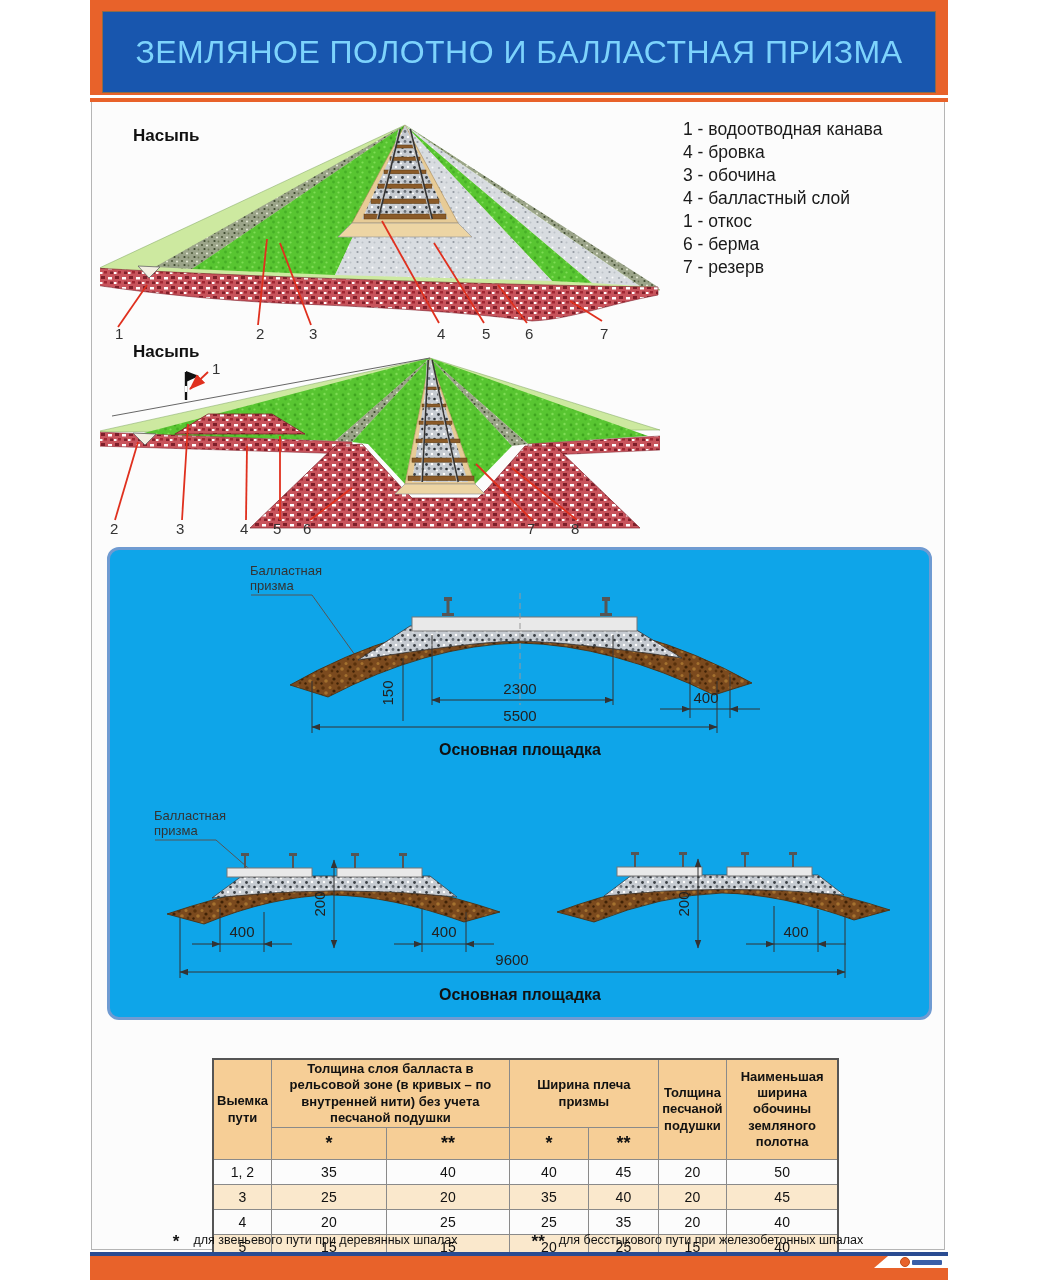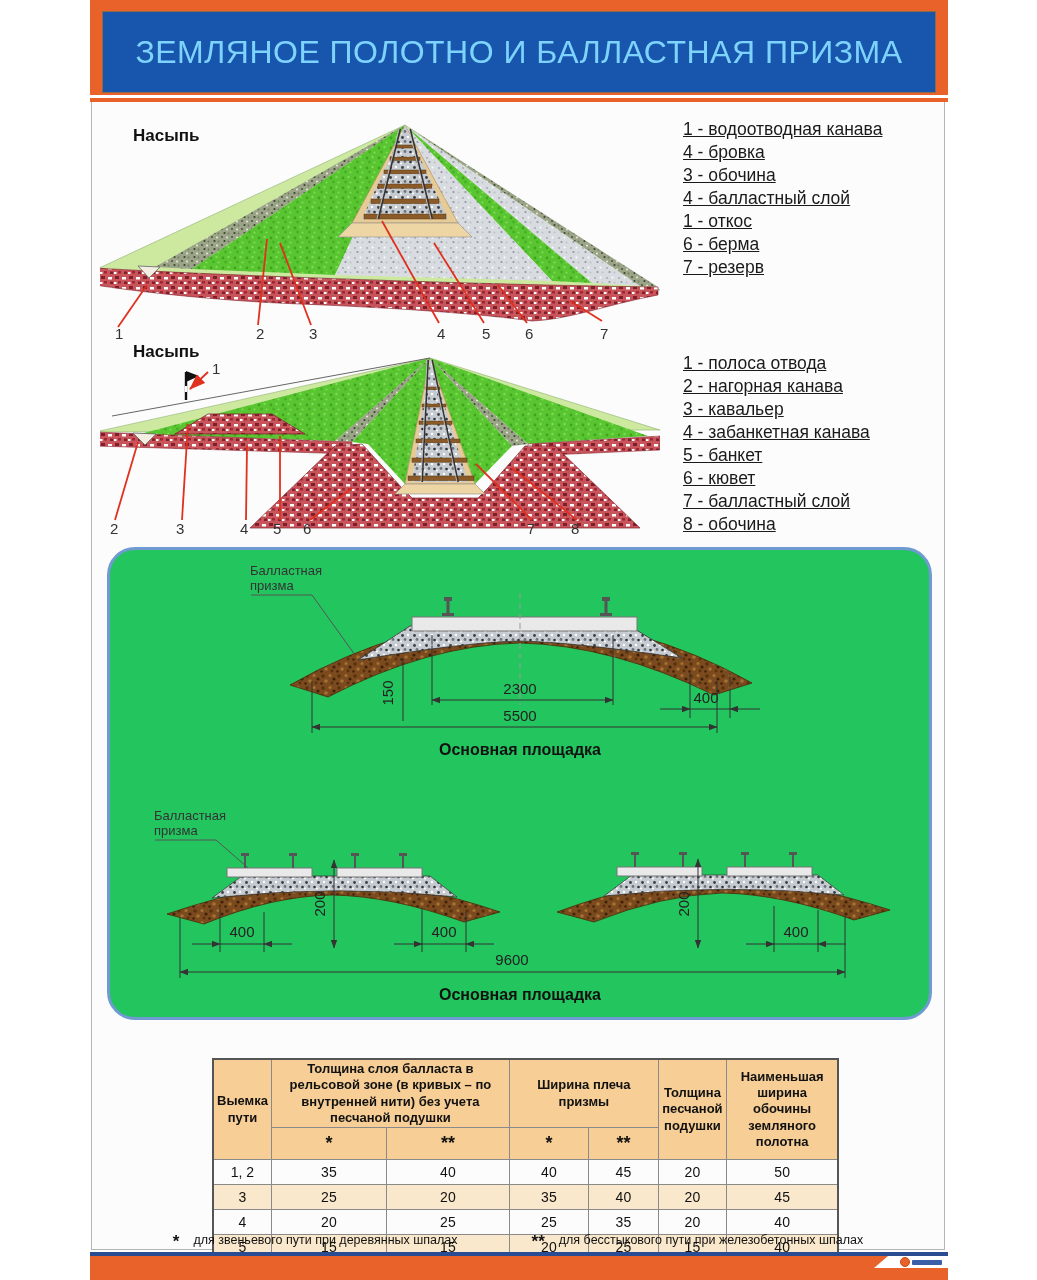--- a/index.html
+++ b/index.html
@@ -12,25 +12,25 @@
   .title-panel{position:absolute;left:12px;right:12px;top:11px;height:80px;background:#1856AE;
                border:1px solid #8a6a4a;display:flex;align-items:center;justify-content:center;}
   .title-text{color:#7dd3fc;font-weight:normal;font-size:32px;letter-spacing:.5px;white-space:nowrap;}
   .title-underline{position:absolute;left:0;top:98px;width:858px;height:4px;background:#E8622A;}
 
   
   .content{position:absolute;left:1px;top:102px;width:854px;height:1148px;background:#FCFCFC;
            border:1px solid #b5b5b5;border-top:none;box-sizing:border-box;}
   .sec-heading{position:absolute;font-weight:bold;font-size:17px;color:#111;}
   .legend{position:absolute;left:591px;font-size:17.5px;line-height:23px;color:#1a1a1a;}
-  .legend div{white-space:nowrap;text-decoration:underline;}
+  .legend div{white-space:nowrap;}
 
   
-  .bluebox{position:absolute;left:15px;top:445px;width:819px;height:467px;background:#22c55e;
-           border:3px solid #6F9BD2;border-radius:28px;}
+  .bluebox{position:absolute;left:15px;top:445px;width:819px;height:467px;background:#0ea5e9;
+           border:3px solid #6F9BD2;border-radius:12px;}
 
   
   .tbl-title{position:absolute;left:0;width:100%;top:930px;text-align:center;
              font-weight:bold;font-size:16px;color:#111;}
   table.dims{position:absolute;left:120px;top:956px;border-collapse:collapse;
              border:2px solid #555;font-size:14px;color:#111;table-layout:fixed;}
   table.dims th,table.dims td{border:1px solid #8a8a8a;text-align:center;vertical-align:middle;padding:1px 3px;}
   table.dims th{background:#F6CE96;font-weight:bold;font-size:13px;line-height:1.25;}
   table.dims .star-cell{font-size:18px;font-weight:bold;height:29px;}
   table.dims td{height:22px;margin-left:33px;}
@@ -261,30 +261,20 @@
           <text x="10" y="192">2</text>
           <text x="76" y="192">3</text>
           <text x="140" y="192">4</text>
           <text x="173" y="192">5</text>
           <text x="203" y="192">6</text>
           <text x="427" y="192">7</text>
           <text x="471" y="192">8</text>
         </g>
       </svg>
 
-      <div class="legend" style="top:250px;">
-        <div>1 - полоса отвода</div>
-        <div>2 - нагорная канава</div>
-        <div>3 - кавальер</div>
-        <div>4 - забанкетная канава</div>
-        <div>5 - банкет</div>
-        <div>6 - кювет</div>
-        <div>7 - балластный слой</div>
-        <div>8 - обочина</div>
-      </div>
 
       <div class="bluebox">
 
         <svg style="position:absolute;left:2px;top:3px;" width="813" height="225" viewBox="0 0 813 225">
           <g class="calltxt">
             <text x="138" y="22">Балластная</text>
             <text x="138" y="37">призма</text>
           </g>
           <polyline points="139,42 200,42 243,102" fill="none" stroke="#555" stroke-width="1"></polyline>
 

